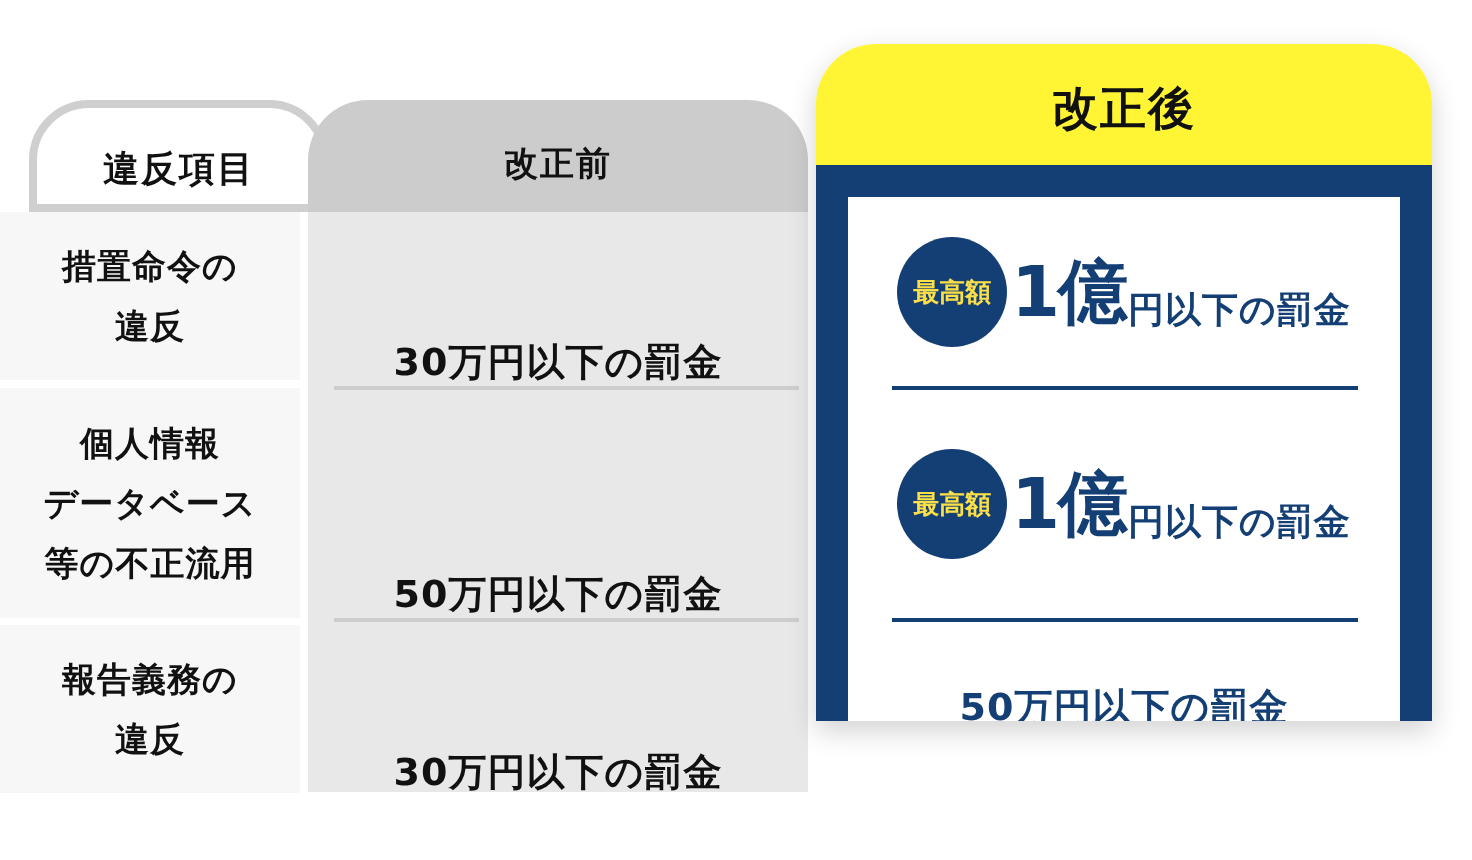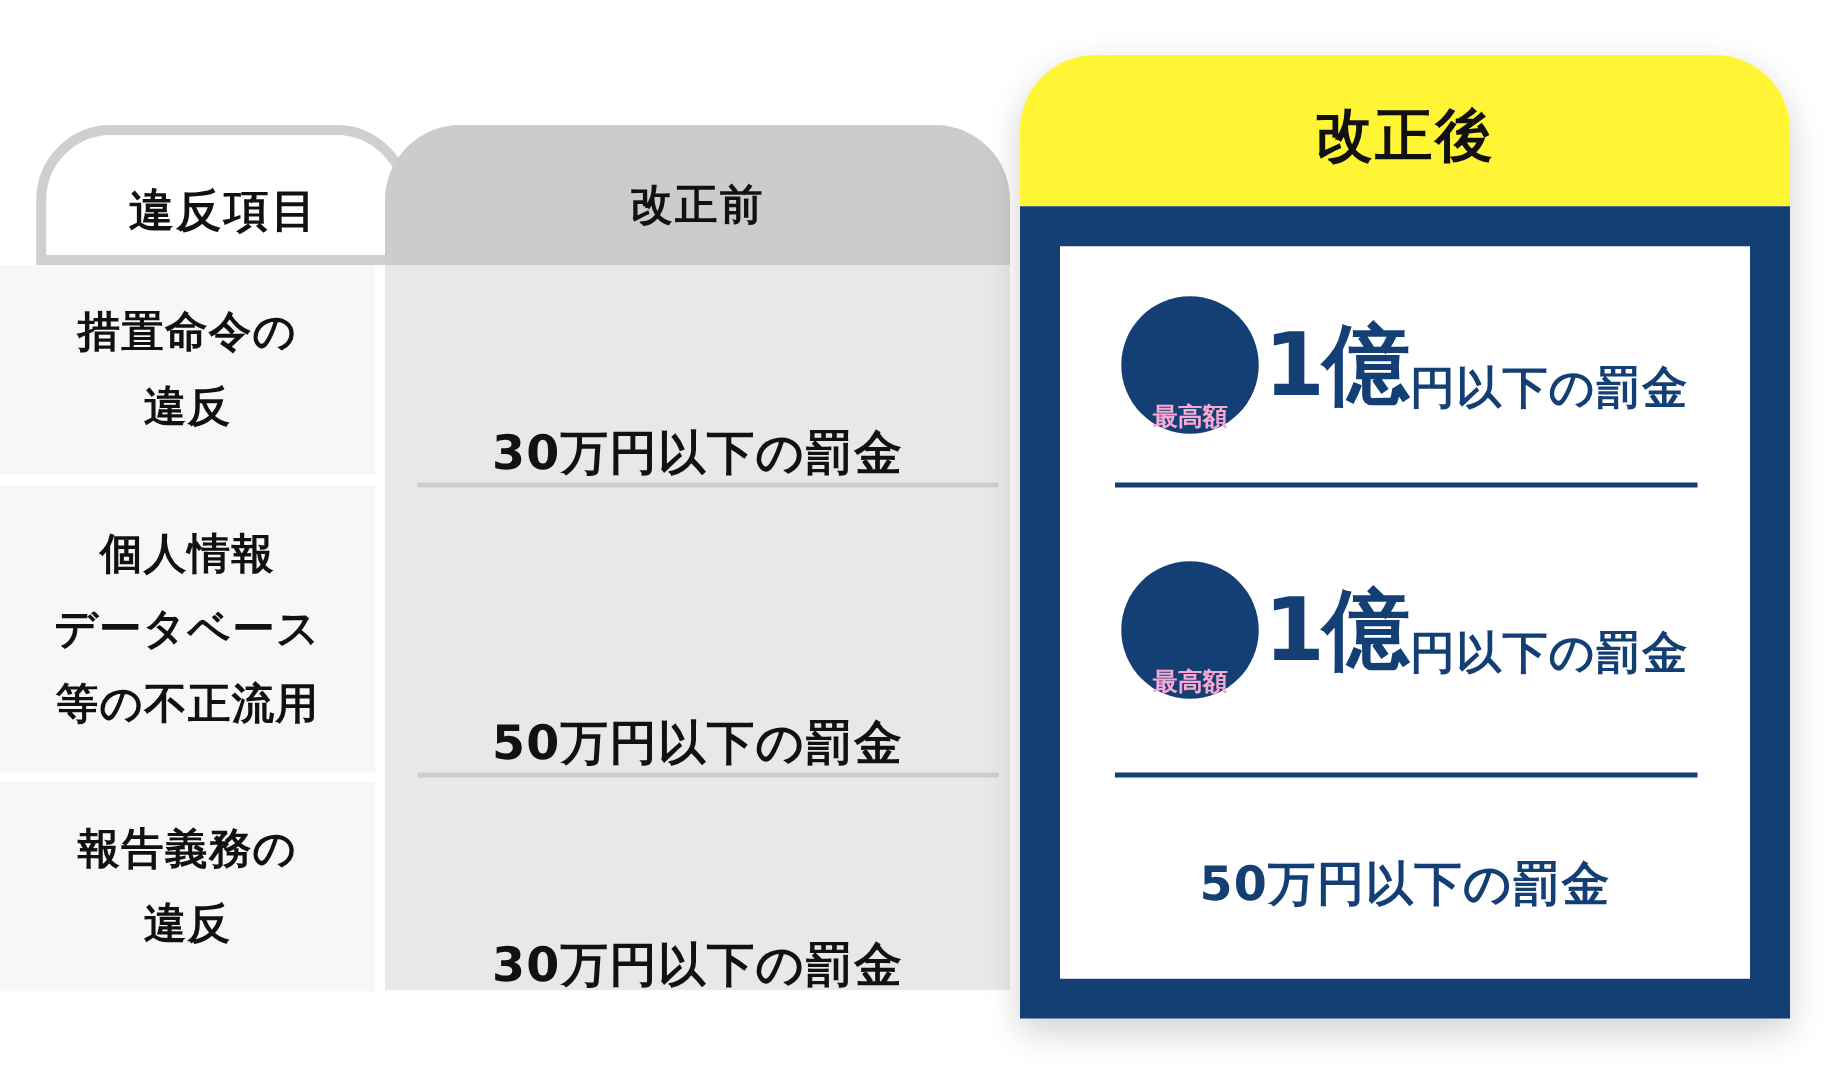--- a/index.html
+++ b/index.html
@@ -32,39 +32,39 @@
     position: absolute; left: 308px; top: 212px; width: 500px; height: 580px; background: #e8e8e8;
   }
   .mid-cell {
     position: absolute; left: 308px; width: 500px;
     display: flex; align-items: flex-end; justify-content: center; font-size: 38px; letter-spacing: 1px;
   }
   .mid-div { position: absolute; left: 334px; width: 465px; height: 4px; background: #cdcdcd; }
 
   
   .right-card {
-    position: absolute; left: 816px; top: 44px; width: 616px; height: 771px;
+    position: absolute; left: 816px; top: 44px; width: 616px; height: 677px;
     border-radius: 60px 60px 0 0; overflow: hidden;
     box-shadow: 0 10px 28px rgba(0,0,0,0.18);
   }
   .right-head {
     position: absolute; left: 0; top: 0; width: 616px; height: 121px; background: #fff534;
     display: flex; align-items: center; justify-content: center; padding-top: 8px;
     font-size: 46px; letter-spacing: 2px; color: #111;
   }
   .right-frame { position: absolute; left: 0; top: 121px; width: 616px; height: 650px; background: #143f75; }
   .right-inner { position: absolute; left: 32px; top: 32px; width: 552px; height: 586px; background: #ffffff; }
 
   .after-cell {
     position: absolute; left: 0; width: 552px;
     display: flex; align-items: center; justify-content: center; color: #143f75;
   }
   .badge {
-    width: 110px; height: 110px; border-radius: 50%; background: #143f75; color: #f9a8d4;
-    display: flex; align-items: flex-end; justify-content: center; font-size: 20px; margin-right: 4px; flex-shrink: 0;
+    width: 110px; height: 110px; border-radius: 50%; background: #143f75; color: #fde047;
+    display: flex; align-items: center; justify-content: center; font-size: 26px; margin-right: 4px; flex-shrink: 0;
   }
   .big-num { font-size: 70px; line-height: 1; letter-spacing: -2px; }
   .big-oku { font-size: 70px; line-height: 1; }
   .tail { font-size: 36px; align-self: flex-end; margin-bottom: 22px; letter-spacing: 1px; }
   .after-plain { font-size: 38px; letter-spacing: 1px; }
   .after-div { position: absolute; left: 44px; width: 466px; height: 4px; background: #143f75; }
 </style>
 </head>
 <body>
 

